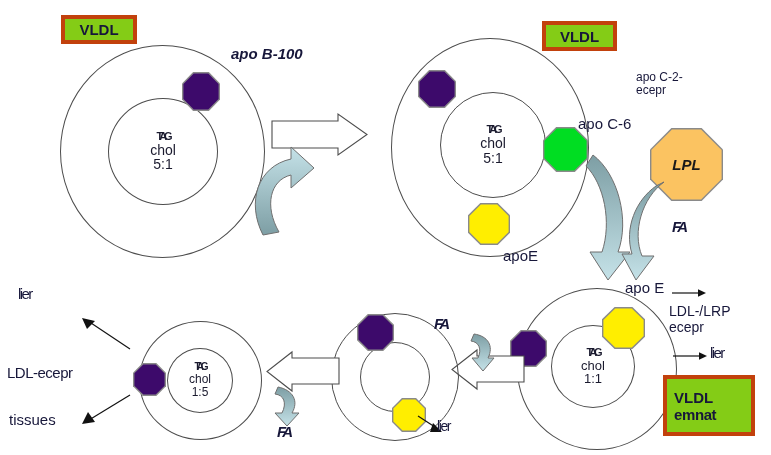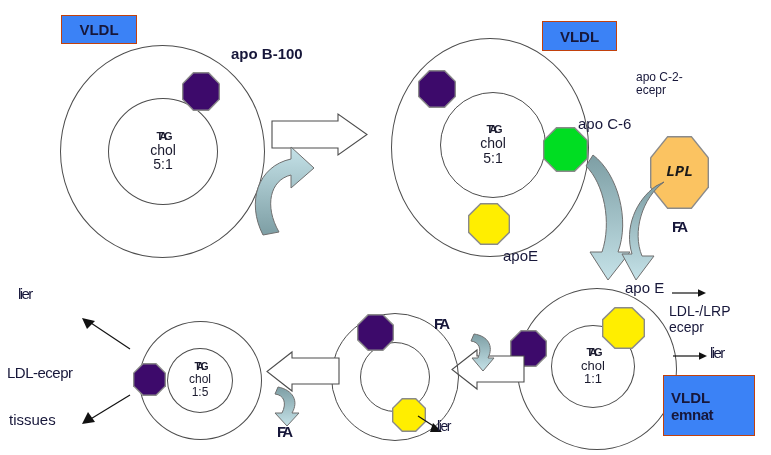--- a/index.html
+++ b/index.html
@@ -2,24 +2,24 @@
 <html><head>
 <meta charset="utf-8">
 <style>
   html,body{margin:0;padding:0;background:#ffffff;}
   body{width:771px;height:455px;position:relative;overflow:hidden;
        font-family:"Liberation Sans",sans-serif;color:#1a1a2e;}
   #stage{position:absolute;left:0;top:0;width:771px;height:455px;}
 
   
   .lbl{position:absolute;white-space:nowrap;line-height:1.12;color:#17173a;}
-  .bold{font-weight:bold;}
+  .bold{font-weight:bold;font-style:italic;}
 
   
-  .box{position:absolute;border:1px solid #c2410c;background:#3b82f6;
+  .box{position:absolute;border:4px solid #c2410c;background:#84cc16;
        display:flex;align-items:center;justify-content:center;
        font-weight:bold;color:#17173a;box-sizing:border-box;}
   .box.multi{flex-direction:column;align-items:flex-start;
              justify-content:center;padding-left:7px;}
 
   
   .ring{position:absolute;border:1px solid #4d4d4d;border-radius:50%;
         background:transparent;box-sizing:border-box;}
   .core{position:absolute;border:1px solid #4d4d4d;border-radius:50%;
         background:#ffffff;box-sizing:border-box;
@@ -117,21 +117,21 @@
     <div class="oct-brd"></div>
     <div class="oct-fill" style="background:#ffee00;"></div>
   </div>
   <div class="lbl" style="left:503px;top:248px;font-size:15px;">apoE</div>
 
   <div class="lbl" style="left:636px;top:71px;font-size:12px;">
     <span>apo C-2-</span><br>
     <span>ecepr</span>
   </div>
 
-  <div class="oct-wrap" style="left:650px;top:136px;width:59px;height:73px;font-family:Liberation Mono, monospace;">
+  <div class="oct-wrap" style="left:650px;top:128px;width:73px;height:73px;">
     <div class="oct-brd"></div>
     <div class="oct-fill" style="background:#fbc361;"></div>
     <div class="oct-txt">LPL</div>
   </div>
 
   <svg style="left:588px;top:152px;width:50px;height:130px;">
     <path d="M 5,3 C 30,22 42,68 30,100 L 42,100 L 20,128 L 2,100 L 14,100 C 24,70 16,32 -2,14 Z" fill="url(#gArr)" stroke="#6f6f6f" stroke-width="1"></path>
   </svg>
   <svg style="left:628px;top:180px;width:48px;height:100px;">
     <path d="M 36,2 C 14,18 4,52 14,76 L 26,76 L 8,100 L -6,74 L 4,74 C -4,48 8,20 28,6 Z" fill="url(#gArr)" stroke="#6f6f6f" stroke-width="1"></path>

